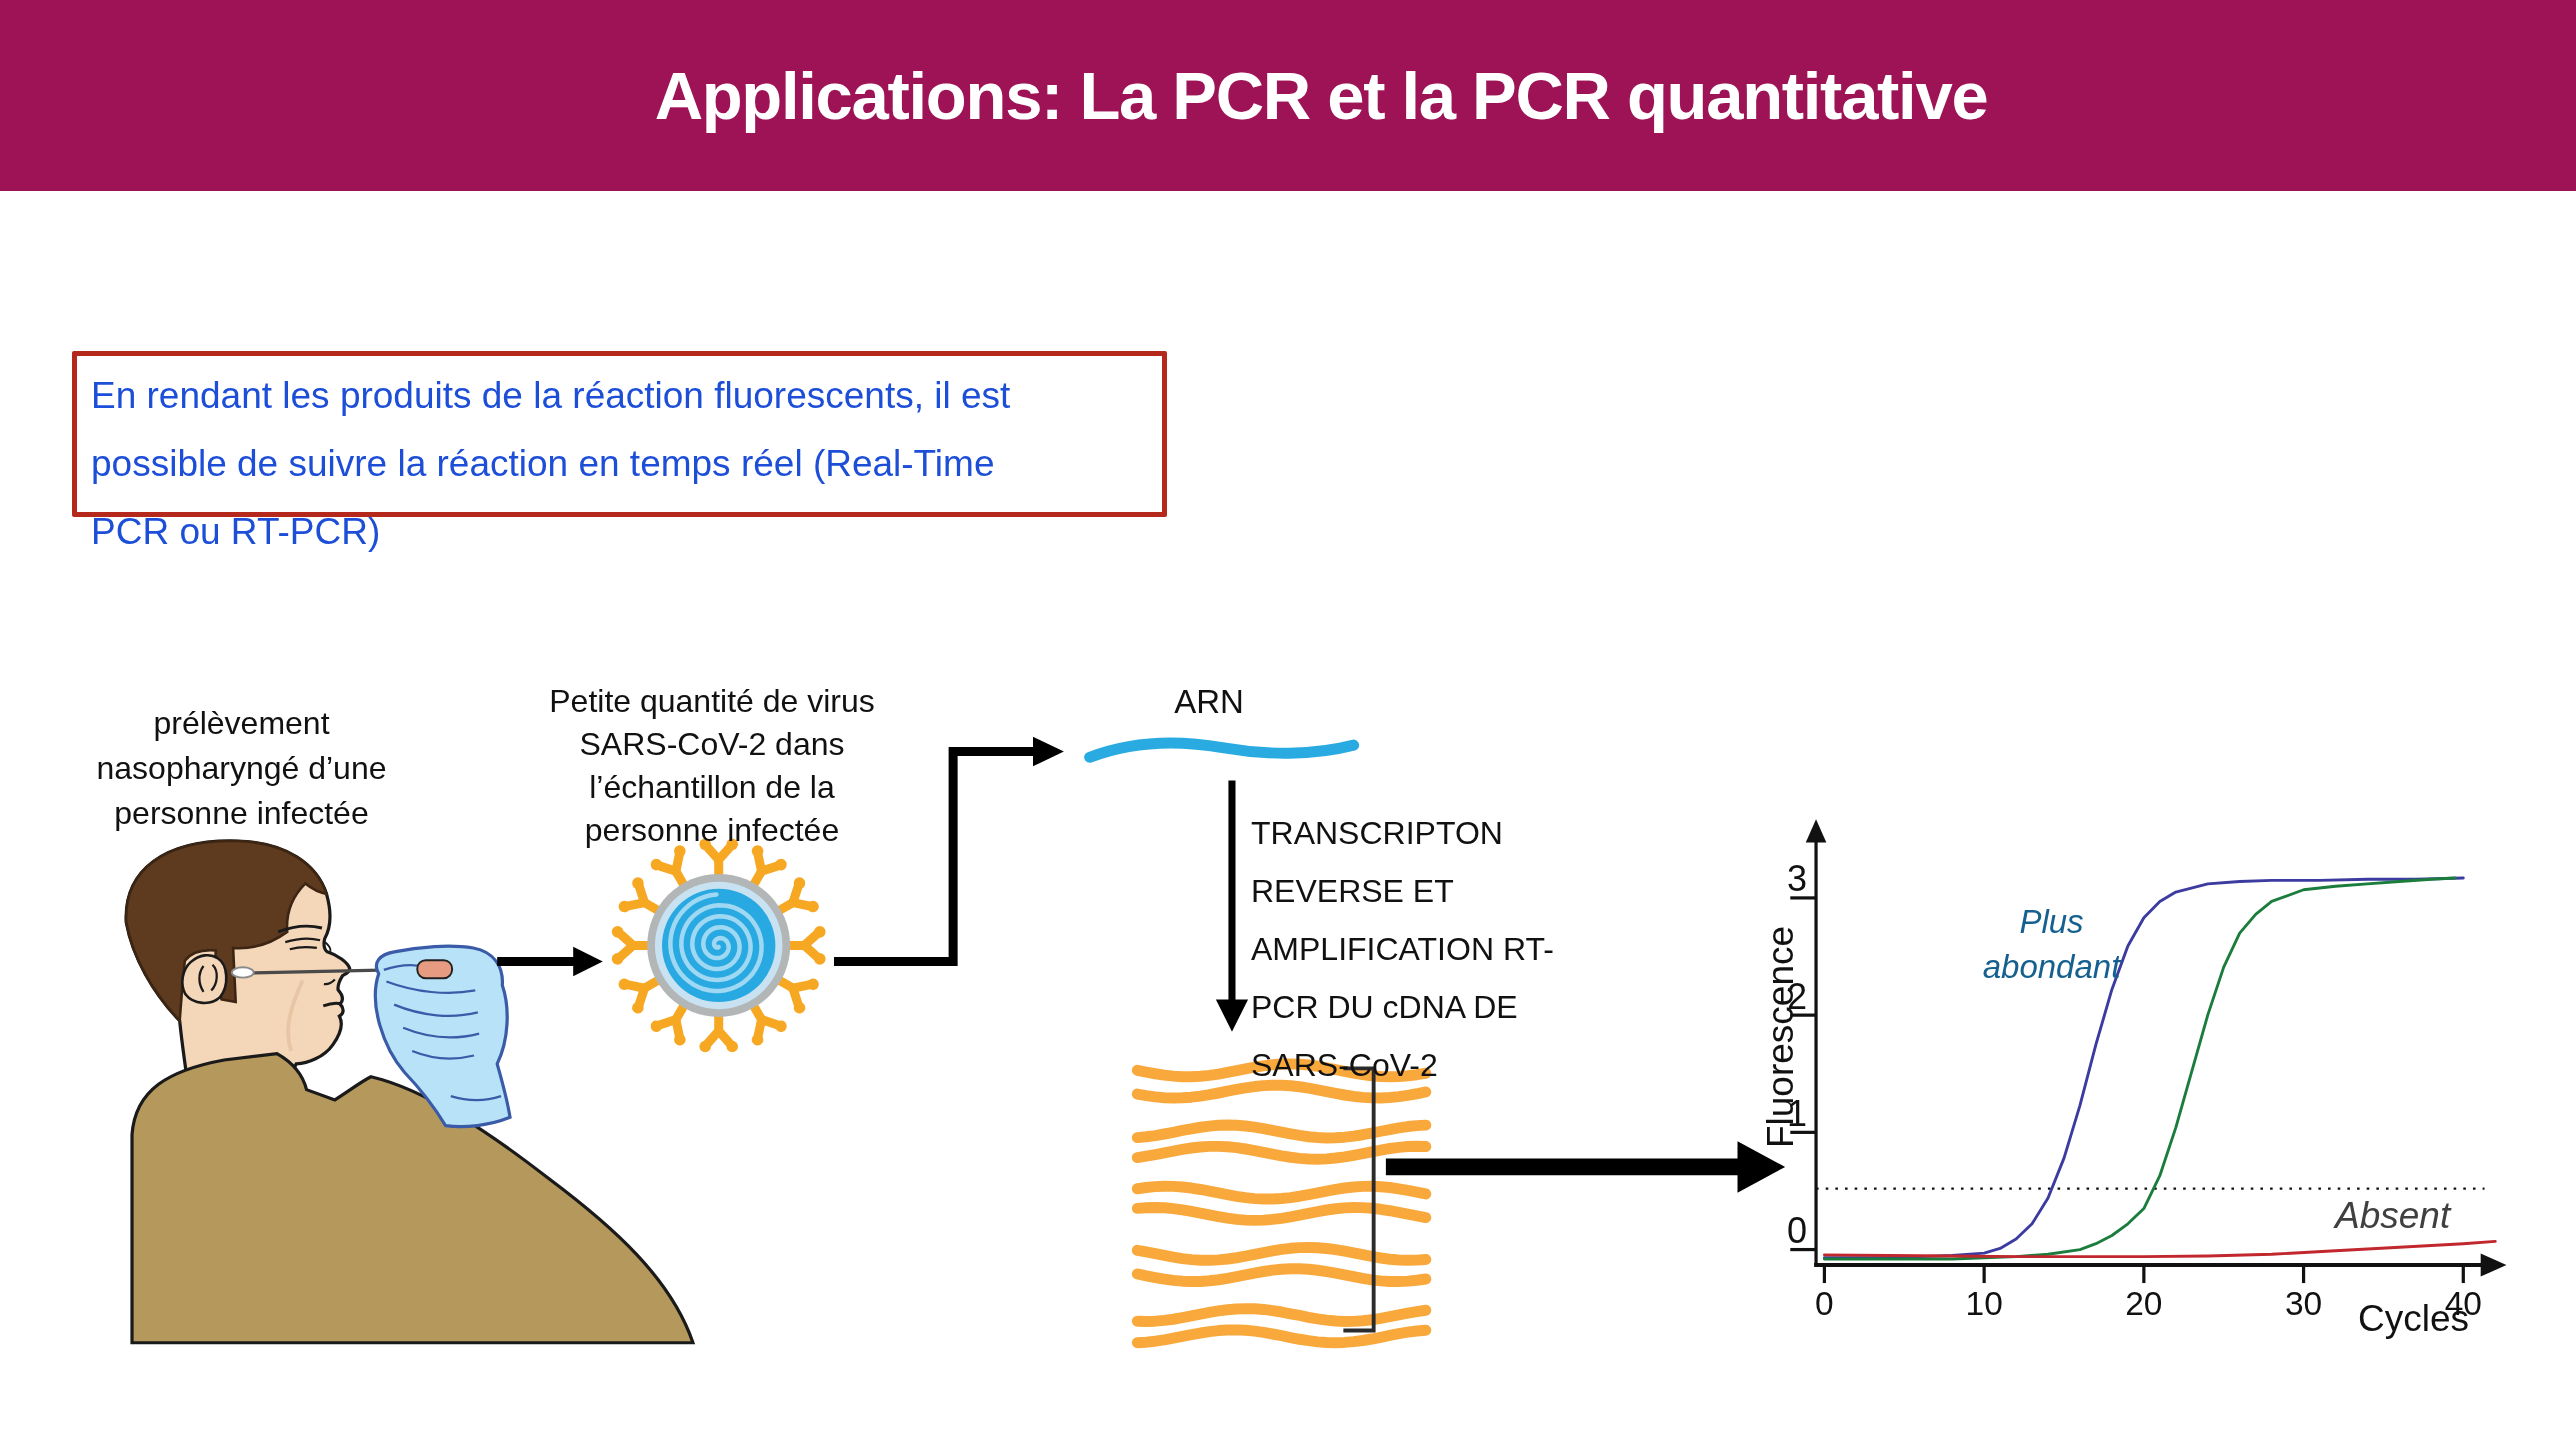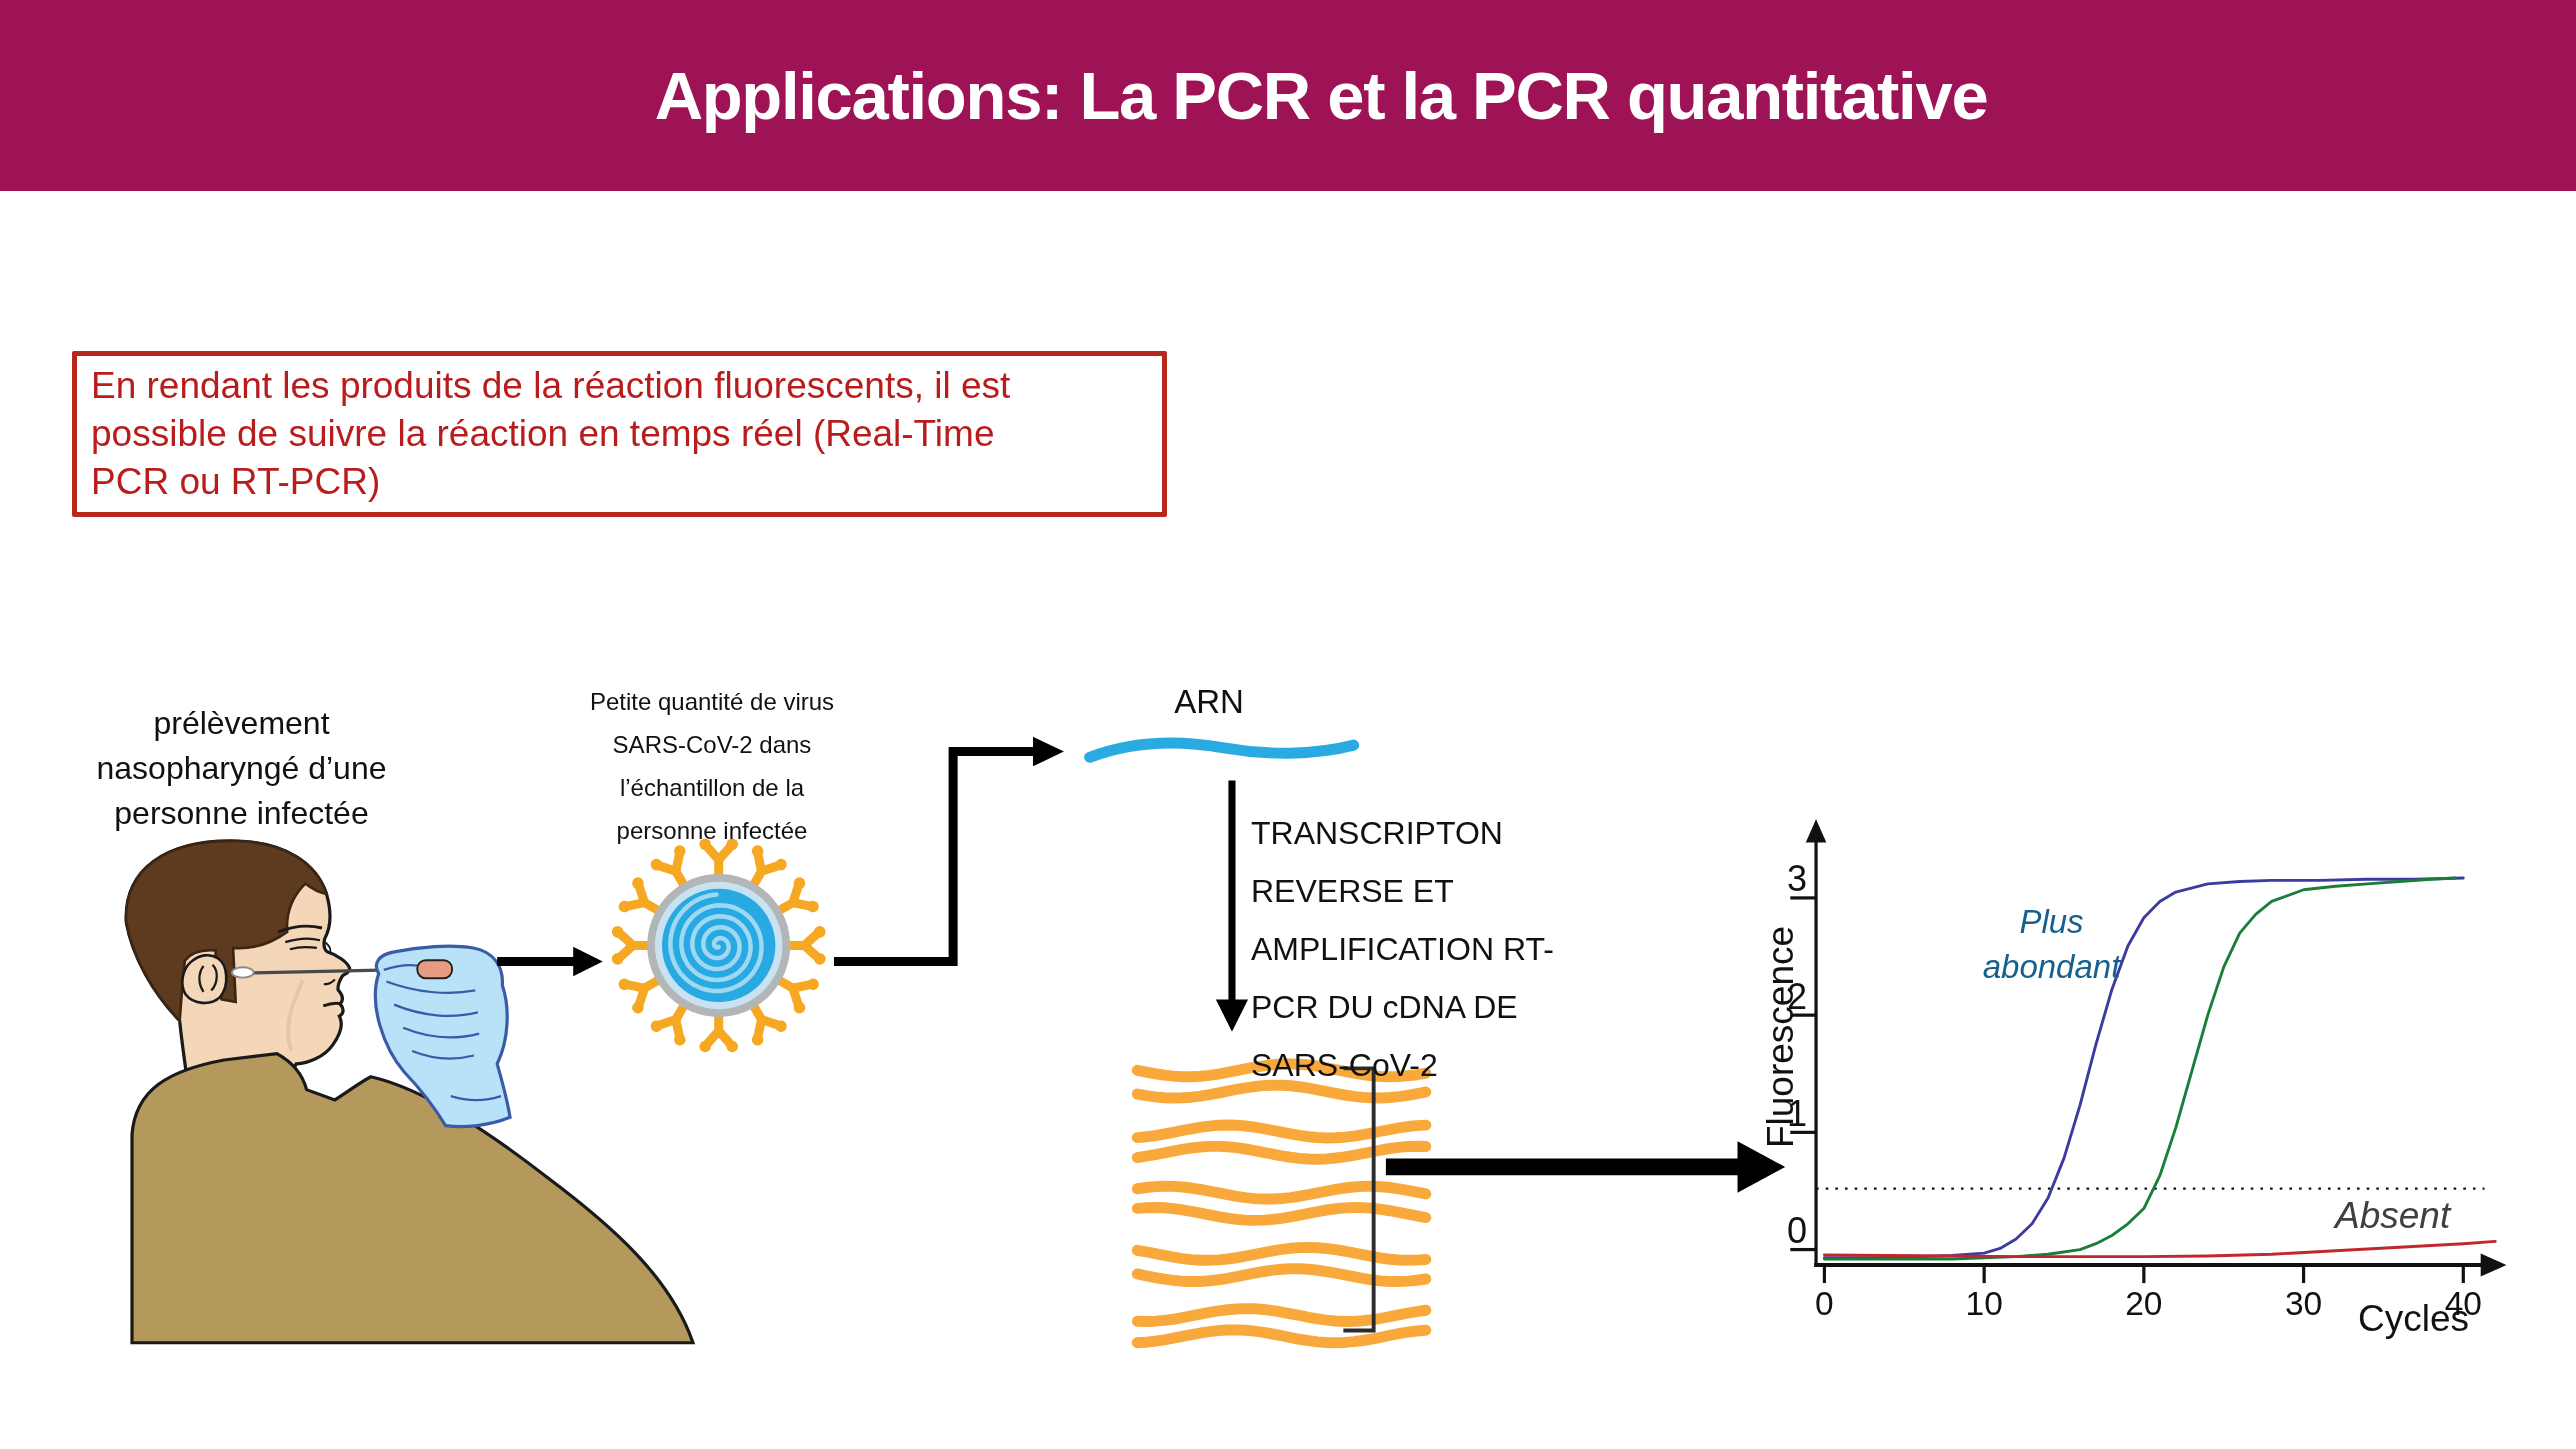--- a/index.html
+++ b/index.html
@@ -27,26 +27,26 @@
     font-size:48px;color:#141414;white-space:nowrap;
   }
   .callout{
     left:72px;top:351px;width:1095px;height:166px;
     border:5.8px solid #B5291C;
     box-sizing:border-box;
     border-radius:1.9px;
   }
   .callout-text{
     padding:6.4px 0 0 14px;
-    font-size:37px;line-height:48px;
-    white-space:pre-line;color:#b91c1c;
+    font-size:37px;line-height:68px;
+    white-space:pre-line;color:#1d4ed8;
   }
   .lbl{white-space:pre-line;}
   .lbl-swab{left:71px;top:694px;width:341px;text-align:center;font-size:32px;line-height:45px;margin-top:7px;}
-  .lbl-virus{left:533px;top:680px;width:358px;text-align:center;font-size:24px;line-height:43px;}
+  .lbl-virus{left:533px;top:680px;width:358px;text-align:center;font-size:32px;line-height:43px;}
   .lbl-arn{left:1130px;top:683px;width:158px;text-align:center;font-size:33px;}
   .lbl-extraction{left:976px;top:813px;font-size:32px;line-height:44px;}
   .lbl-rt{left:1251px;top:804px;font-size:32px;line-height:58px;}
   .lbl-fluorescence{
     left:1781px;top:1037px;font-size:37px;
     transform:translate(-50%,-50%) rotate(-90deg);
     white-space:nowrap;
   }
   .lbl-cycles{left:2358px;top:1298px;font-size:37px;}
   .lbl-plus{left:1965px;top:899px;width:173px;text-align:center;font-size:33px;line-height:45px;font-style:italic;color:#15608F;}

